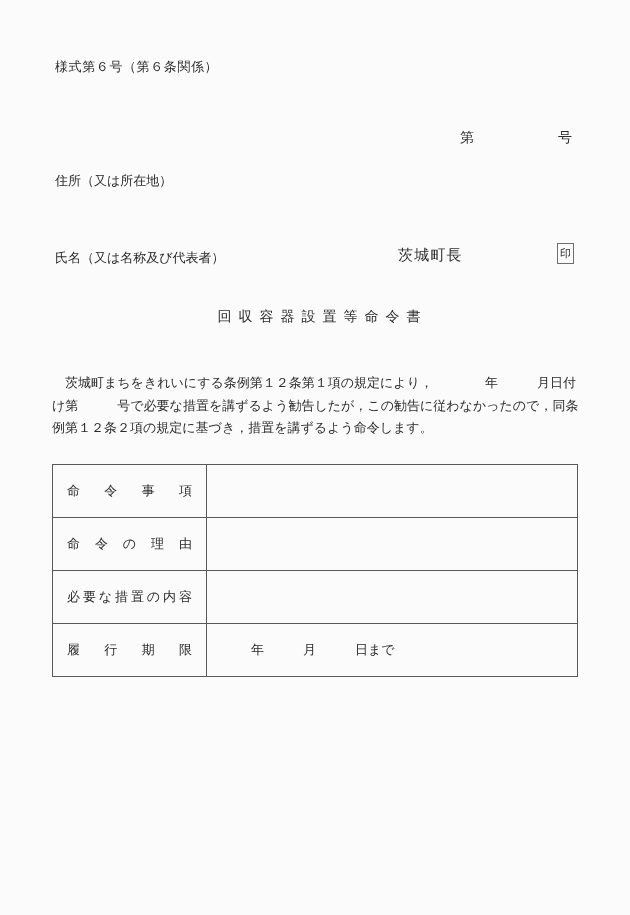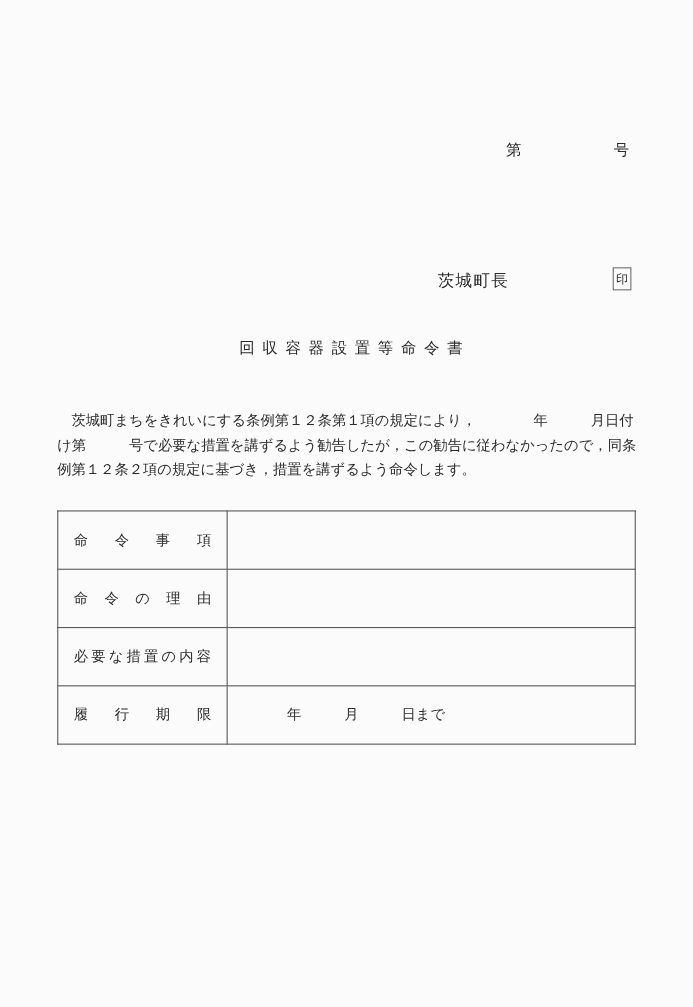--- a/index.html
+++ b/index.html
@@ -129,35 +129,40 @@
   
   .label-inner {
     display: flex;
     justify-content: space-between;
     width: 100%;
   }
   .label-inner span {
     display: inline-block;
   }
   .order-table td.value {
-    padding: 0 28px;
+    padding: 0 18px;
     box-sizing: border-box;
     white-space: pre;
   }
 </style>
 </head>
 <body>
 
 <div class="page">
 
+  <div class="form-no">様式第６号（第６条関係）</div>
 
   <div class="doc-meta">
     <div>第　　　　　　号</div>
   </div>
 
+  <div class="addressee">
+    <div>住所（又は所在地）</div>
+    <div class="line2">氏名（又は名称及び代表者）</div>
+  </div>
 
   <div class="issuer">茨城町長</div>
   <div class="seal-box">印</div>
 
   <div class="doc-title">回収容器設置等命令書</div>
 
   <div class="body-text">
     <p>　茨城町まちをきれいにする条例第１２条第１項の規定により，　　　　年　　　月日付け第　　　号で必要な措置を講ずるよう勧告したが，この勧告に従わなかったので，同条例第１２条２項の規定に基づき，措置を講ずるよう命令します。</p>
   </div>
 

